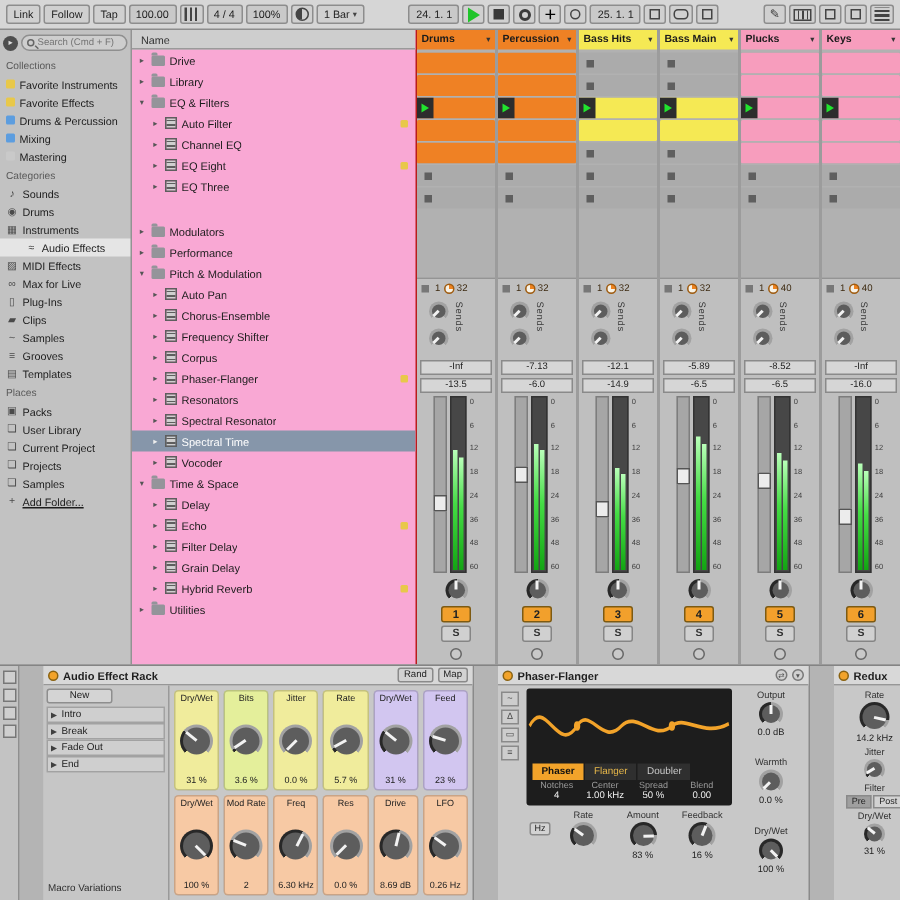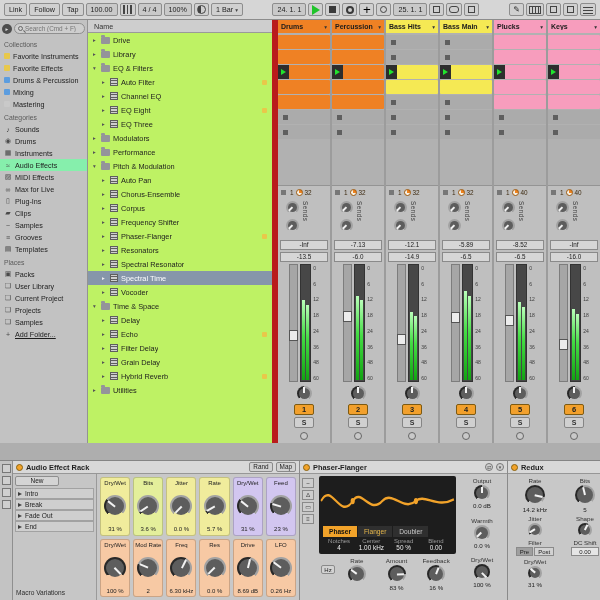--- a/index.html
+++ b/index.html
@@ -26,26 +26,26 @@
 
 #sidebar{position:absolute;left:0;top:20px;width:88px;bottom:157px;background:#c2c2c2;border-right:1px solid #939393;overflow:hidden;padding-top:2px;}
 .search-wrap{display:flex;align-items:center;gap:2px;padding:1px 2px 3px;}
 .fold-circle{width:10px;height:10px;border-radius:50%;background:#4e4e4e;color:#ddd;font-size:5.5px;display:flex;align-items:center;justify-content:center;flex:none;}
 .search-box{flex:1;height:11px;background:#cecece;border:1px solid #8f8f8f;border-radius:6px;display:flex;align-items:center;gap:2px;padding:0 3px;overflow:hidden;}
 .mag{width:5px;height:5px;border:1px solid #666;border-radius:50%;position:relative;flex:none;}
 .mag::after{content:"";position:absolute;left:4px;top:4px;width:3px;height:1px;background:#666;transform:rotate(45deg);}
 .search-box input{border:none;background:transparent;font-size:6.4px;color:#555;width:100%;outline:none;}
 .sb-head{font-size:6.8px;color:#5a5a5a;padding:4px 4px 2px;}
 .sb-item{height:12px;display:flex;align-items:center;gap:3px;padding:0 4px;font-size:7.2px;white-space:nowrap;overflow:hidden;}
-.sb-item.sel{background:#86efac;}
+.sb-item.sel{background:#e5e5e5;justify-content:center;}
 .swatch{width:6px;height:6px;border-radius:1px;flex:none;}
 .sb-ico{width:8px;font-size:7px;color:#4a4a4a;text-align:center;flex:none;}
 .sb-label.u{text-decoration:underline;}
 
-#tree{position:absolute;left:88px;top:20px;width:190px;bottom:157px;background:#bef264;border-right:6px solid #b91c1c;overflow:hidden;}
+#tree{position:absolute;left:88px;top:20px;width:190px;bottom:157px;background:#f9a8d4;border-right:1px solid #b91c1c;overflow:hidden;}
 .tree-header{height:13px;background:#cecece;border-bottom:1px solid #9a9a9a;font-size:7.2px;color:#333;display:flex;align-items:center;padding:0 6px;}
 .tree-row{height:14px;display:flex;align-items:center;gap:3px;font-size:7.4px;padding-right:5px;}
 .tree-row.sel{background:#8696aa;color:#fff;}
 .tree-arrow{width:7px;color:#555;font-size:5.5px;text-align:center;flex:none;}
 .tree-row.sel .tree-arrow{color:#eee;}
 .folder-ico{width:9px;height:7px;background:#94949a;position:relative;border-radius:1px;flex:none;}
 .folder-ico::before{content:"";position:absolute;top:-2px;left:0;width:4px;height:2px;background:#94949a;border-radius:1px 1px 0 0;}
 .device-ico{width:8px;height:8px;flex:none;border:1px solid #5e5e5e;background:linear-gradient(#cfcfcf 0 1px,#5e5e5e 1px 2px,#cfcfcf 2px 4px,#5e5e5e 4px 5px,#cfcfcf 5px);}
 .tree-label{white-space:nowrap;overflow:hidden;}
 .tree-tag{width:5px;height:5px;margin-left:auto;border-radius:1px;flex:none;}
@@ -78,21 +78,21 @@
 .panrow{height:18px;display:flex;align-items:center;justify-content:center;}
 .numbtn{width:20px;height:11px;margin:0 auto;background:#f2a02c;border:1px solid #7d5a12;border-radius:2px;font-size:7.5px;font-weight:bold;text-align:center;line-height:9px;color:#222;}
 .solobtn{width:20px;height:11px;margin:0 auto;background:#d0d0d0;border:1px solid #858585;border-radius:2px;font-size:7px;font-weight:bold;text-align:center;line-height:9px;color:#333;}
 .armrow{height:11px;display:flex;align-items:center;justify-content:center;}
 .armbtn{width:8px;height:8px;border:1px solid #666;border-radius:50%;background:#c9c9c9;}
 
 .knob{position:relative;border-radius:50%;flex:none;background:conic-gradient(from 225deg,#282828 calc(var(--frac,0)*270deg),#a2a2a2 calc(var(--frac,0)*270deg) 270deg,transparent 270deg);}
 .knob::before{content:"";position:absolute;inset:2px;background:#5d5d5d;border-radius:50%;}
 .knob::after{content:"";position:absolute;left:calc(50% - .75px);top:10%;width:1.5px;height:40%;background:#f2f2f2;transform-origin:50% 100%;transform:rotate(calc(var(--frac,0)*270deg - 135deg));}
 
-#devices{position:absolute;left:0;bottom:0;width:600px;height:140px;background:#b4b4b4;border-top:1px solid #848484;display:flex;overflow:hidden;}
+#devices{position:absolute;left:0;bottom:0;width:600px;height:157px;background:#b4b4b4;border-top:1px solid #848484;display:flex;overflow:hidden;gap:16px;}
 #rack-strip{width:13px;background:#c3c3c3;border-right:1px solid #8f8f8f;display:flex;flex-direction:column;align-items:center;padding-top:3px;gap:3px;flex:none;}
 .strip-ico{width:9px;height:9px;border:1px solid #777;background:#cfcfcf;font-size:5px;color:#555;display:flex;align-items:center;justify-content:center;}
 .dev{background:#c8c8c8;border-right:1px solid #8a8a8a;display:flex;flex-direction:column;flex:none;}
 #rack{width:287px;}
 #phaser{width:208px;}
 #redux{flex:1;min-width:150px;}
 .dev-title{height:13px;flex:none;display:flex;align-items:center;gap:3px;padding:0 3px;background:#d8d8d8;border-bottom:1px solid #979797;}
 .power{width:7px;height:7px;border-radius:50%;background:#f2a32a;border:1px solid #8a6210;flex:none;}
 .dev-name{font-size:7.4px;font-weight:bold;color:#1f1f1f;white-space:nowrap;}
 .mini-btn{height:10px;font-size:6.4px;padding:0 3px;background:#d2d2d2;border:1px solid #8a8a8a;border-radius:2px;line-height:8px;color:#222;}
@@ -339,21 +339,21 @@
         <span class="tree-arrow">▸</span>
         <span class="device-ico"></span>
         <span class="tree-label">EQ Eight</span>
         <span class="tree-tag" style="background: rgb(232, 200, 74);"></span>
       </div>
       <div class="tree-row" style="padding-left: 12px;">
         <span class="tree-arrow">▸</span>
         <span class="device-ico"></span>
         <span class="tree-label">EQ Three</span>
       </div>
-      <div class="tree-row" style="padding-left: 3px;">
+      <div class="tree-row" style="padding-left: 3px; margin-top: 16px;">
         <span class="tree-arrow">▸</span>
         <span class="folder-ico"></span>
         <span class="tree-label">Modulators</span>
       </div>
       <div class="tree-row" style="padding-left: 3px;">
         <span class="tree-arrow">▸</span>
         <span class="folder-ico"></span>
         <span class="tree-label">Performance</span>
       </div>
       <div class="tree-row" style="padding-left: 3px;">
@@ -367,26 +367,26 @@
         <span class="tree-label">Auto Pan</span>
       </div>
       <div class="tree-row" style="padding-left: 12px;">
         <span class="tree-arrow">▸</span>
         <span class="device-ico"></span>
         <span class="tree-label">Chorus-Ensemble</span>
       </div>
       <div class="tree-row" style="padding-left: 12px;">
         <span class="tree-arrow">▸</span>
         <span class="device-ico"></span>
+        <span class="tree-label">Frequency Shifter</span>
+      </div>
+      <div class="tree-row" style="padding-left: 12px;">
+        <span class="tree-arrow">▸</span>
+        <span class="device-ico"></span>
         <span class="tree-label">Corpus</span>
-      </div>
-      <div class="tree-row" style="padding-left: 12px;">
-        <span class="tree-arrow">▸</span>
-        <span class="device-ico"></span>
-        <span class="tree-label">Frequency Shifter</span>
       </div>
       <div class="tree-row" style="padding-left: 12px;">
         <span class="tree-arrow">▸</span>
         <span class="device-ico"></span>
         <span class="tree-label">Phaser-Flanger</span>
         <span class="tree-tag" style="background: rgb(232, 200, 74);"></span>
       </div>
       <div class="tree-row" style="padding-left: 12px;">
         <span class="tree-arrow">▸</span>
         <span class="device-ico"></span>

